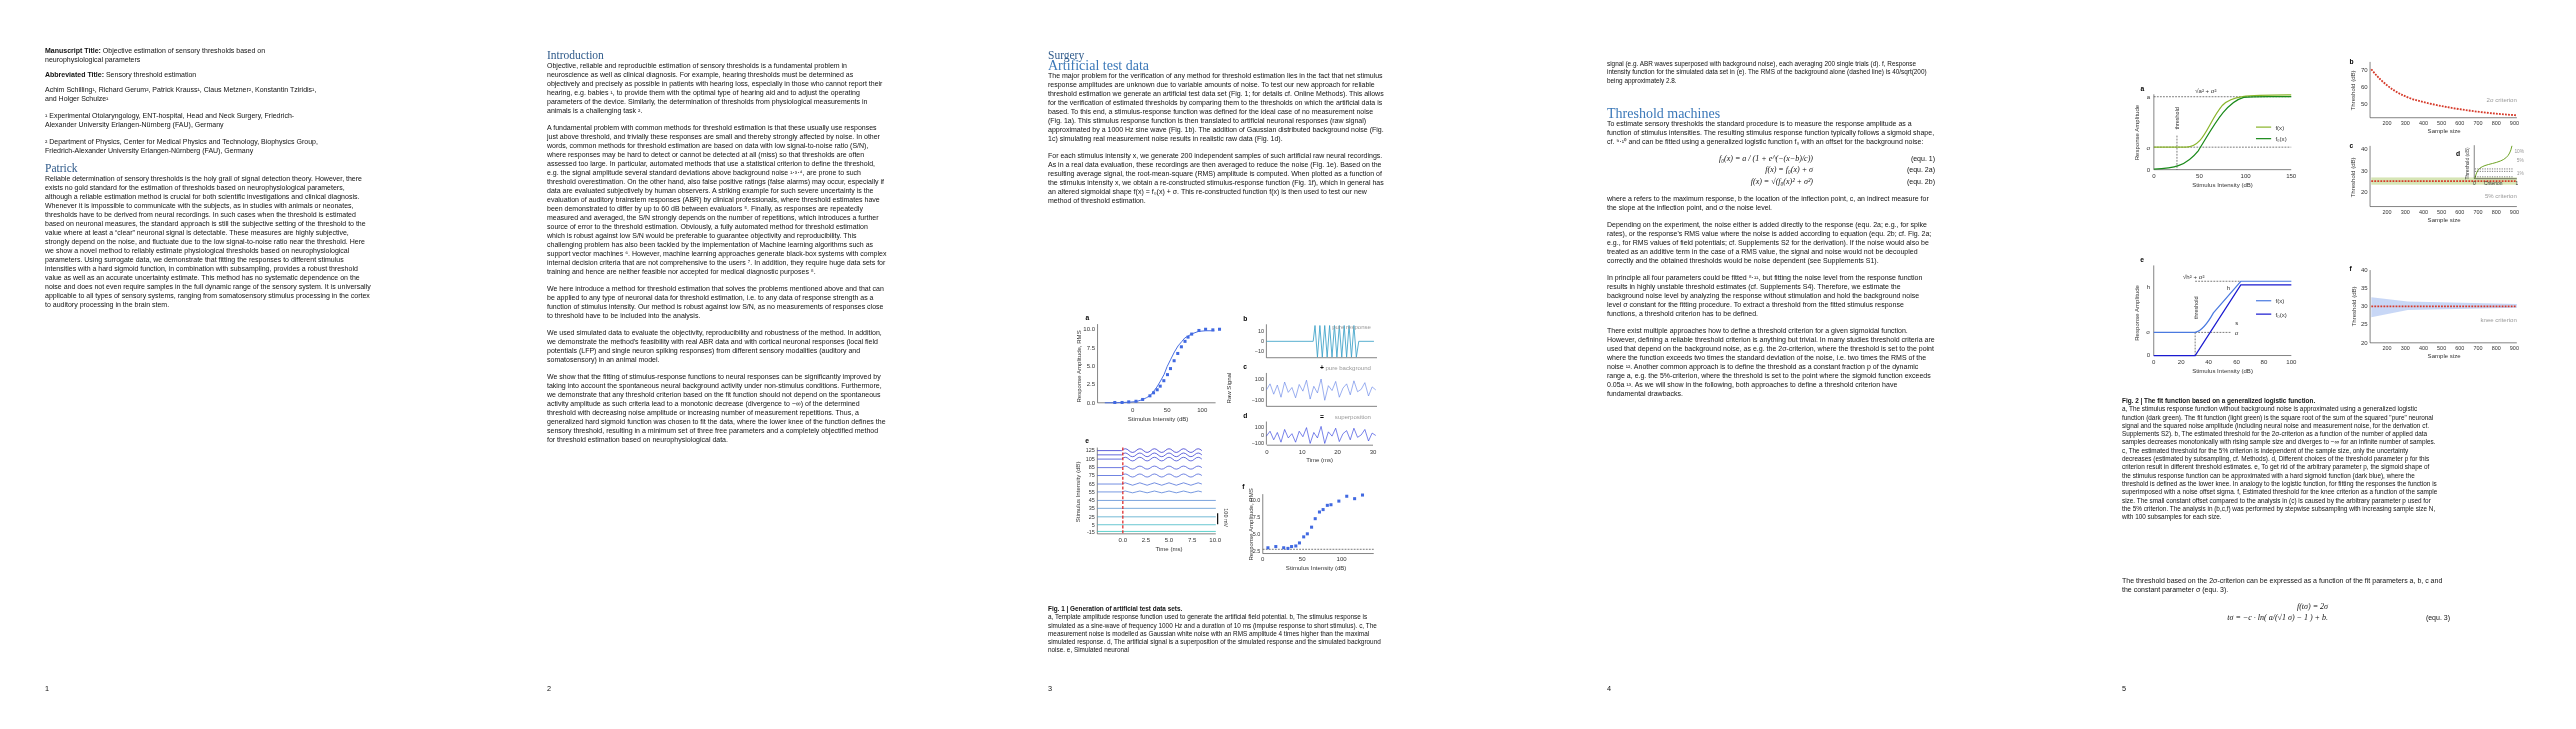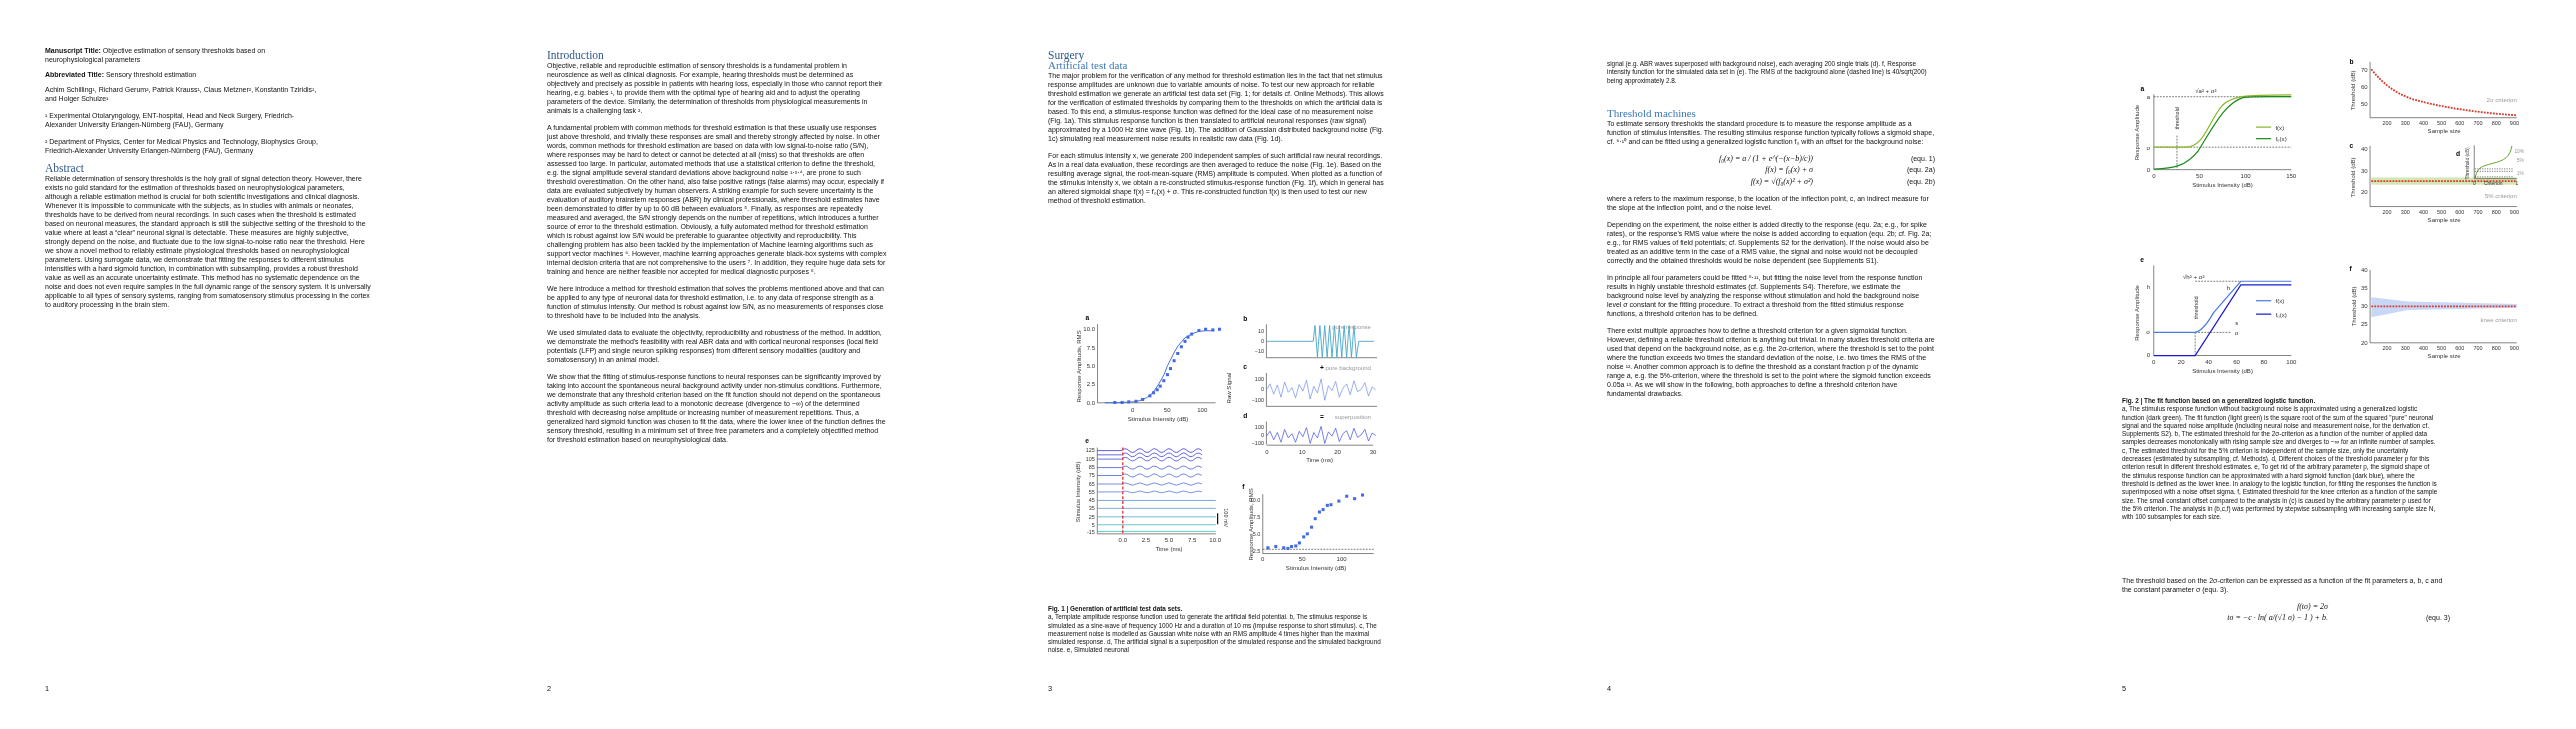--- a/index.html
+++ b/index.html
@@ -2,41 +2,41 @@
 <html style="font-size:9.7px"><head>
 <meta charset="utf-8">
 <style>
   html, body { margin:0; padding:0; background:#ffffff; }
   body { width:2576px; height:729px; position:relative; overflow:hidden;
          font-family:"Liberation Sans", sans-serif; color:#111; }
   .page { position:absolute; top:8px; width:515px; height:729px; box-sizing:border-box; }
   .col { position:absolute; top:50px; font-size:7px; line-height:9px; }
   .p { margin:0 0 8px 0; text-align:left; }
   .h1 { font-family:"Liberation Serif", serif; color:#2f5a8a; font-size:11.5px; margin:0 0 1.2px 0; font-weight:normal; }
-  .h2 { font-family:"Liberation Serif", serif; color:#3b78b8; font-size:11px; margin:0 0 1.2px 0; font-weight:normal; }
+  .h2 { font-family:"Liberation Serif", serif; color:#3b78b8; font-size:14px; margin:0 0 1.2px 0; font-weight:normal; }
   .pageno { position:absolute; top:676px; font-size:7.3px; }
   b { font-weight:bold; }
   .eq { display:flex; align-items:center; margin:2.4px 0; font-family:"Liberation Serif", serif; font-style:italic; font-size:8px; }
   .eq .lhs { width:182px; text-align:right; margin-left:24px; }
   .eq .num { margin-left:auto; font-family:"Liberation Sans", sans-serif; font-style:normal; font-size:7px; }
   .cap { font-size:6.4px; line-height:8.3px; }
   svg text { font-family:"Liberation Sans", sans-serif; }
   .panel-label { font-weight:bold; font-size:11px; }
 </style>
 </head>
 <body>
 
 <div class="page" style="left:0;">
   <div class="col" style="left:45px; width:279px; top:38px;">
     <p class="p" style="margin-bottom:6px;"><b>Manuscript Title:</b> <span>Objective estimation of sensory thresholds based on neurophysiological parameters</span></p>
     <p class="p" style="margin-bottom:6px;"><b>Abbreviated Title:</b> <span>Sensory threshold estimation</span></p>
     <p class="p">Achim Schilling¹, Richard Gerum², Patrick Krauss¹, Claus Metzner², Konstantin Tziridis¹, and Holger Schulze¹</p>
     <p class="p">¹ Experimental Otolaryngology, ENT-hospital, Head and Neck Surgery, Friedrich-Alexander University Erlangen-Nürnberg (FAU), Germany</p>
     <p class="p">² Department of Physics, Center for Medical Physics and Technology, Biophysics Group, Friedrich-Alexander University Erlangen-Nürnberg (FAU), Germany</p>
-    <h2 class="h1" style="margin-top:8.5px;">Abstract</h2>
+    <h2 class="h1" style="margin-top:8.5px;">Patrick</h2>
     <p class="p" style="width:328px;">Reliable determination of sensory thresholds is the holy grail of signal detection theory. However, there exists no gold standard for the estimation of thresholds based on neurophysiological parameters, although a reliable estimation method is crucial for both scientific investigations and clinical diagnosis. Whenever it is impossible to communicate with the subjects, as in studies with animals or neonates, thresholds have to be derived from neural recordings. In such cases when the threshold is estimated based on neuronal measures, the standard approach is still the subjective setting of the threshold to the value where at least a “clear” neuronal signal is detectable. These measures are highly subjective, strongly depend on the noise, and fluctuate due to the low signal-to-noise ratio near the threshold. Here we show a novel method to reliably estimate physiological thresholds based on neurophysiological parameters. Using surrogate data, we demonstrate that fitting the responses to different stimulus intensities with a hard sigmoid function, in combination with subsampling, provides a robust threshold value as well as an accurate uncertainty estimate. This method has no systematic dependence on the noise and does not even require samples in the full dynamic range of the sensory system. It is universally applicable to all types of sensory systems, ranging from somatosensory stimulus processing in the cortex to auditory processing in the brain stem.</p>
   </div>
   <div class="pageno" style="left:45px;">1</div>
 </div>
 
 <div class="page" style="left:515px;">
   <div class="col" style="left:32px; width:340px; top:43px;">
     <h2 class="h1">Introduction</h2>
     <p class="p">Objective, reliable and reproducible estimation of sensory thresholds is a fundamental problem in neuroscience as well as clinical diagnosis. For example, hearing thresholds must be determined as objectively and precisely as possible in patients with hearing loss, especially in those who cannot report their hearing, e.g. babies ¹, to provide them with the optimal type of hearing aid and to adjust the operating parameters of the device. Similarly, the determination of thresholds from physiological measurements in animals is a challenging task ².</p>
     <p class="p">A fundamental problem with common methods for threshold estimation is that these usually use responses just above threshold, and trivially these responses are small and thereby strongly affected by noise. In other words, common methods for threshold estimation are based on data with low signal-to-noise ratio (S/N), where responses may be hard to detect or cannot be detected at all (miss) so that thresholds are often assessed too large. In particular, automated methods that use a statistical criterion to define the threshold, e.g. the signal amplitude several standard deviations above background noise ¹·³·⁴, are prone to such threshold overestimation. On the other hand, also false positive ratings (false alarms) may occur, especially if data are evaluated subjectively by human observers. A striking example for such severe uncertainty is the evaluation of auditory brainstem responses (ABR) by clinical professionals, where threshold estimates have been demonstrated to differ by up to 60 dB between evaluators ⁵. Finally, as responses are repeatedly measured and averaged, the S/N strongly depends on the number of repetitions, which introduces a further source of error to the threshold estimation. Obviously, a fully automated method for threshold estimation which is robust against low S/N would be preferable to guarantee objectivity and reproducibility. This challenging problem has also been tackled by the implementation of Machine learning algorithms such as support vector machines ⁶. However, machine learning approaches generate black-box systems with complex internal decision criteria that are not comprehensive to the users ⁷. In addition, they require huge data sets for training and hence are neither feasible nor accepted for medical diagnostic purposes ⁸.</p>

